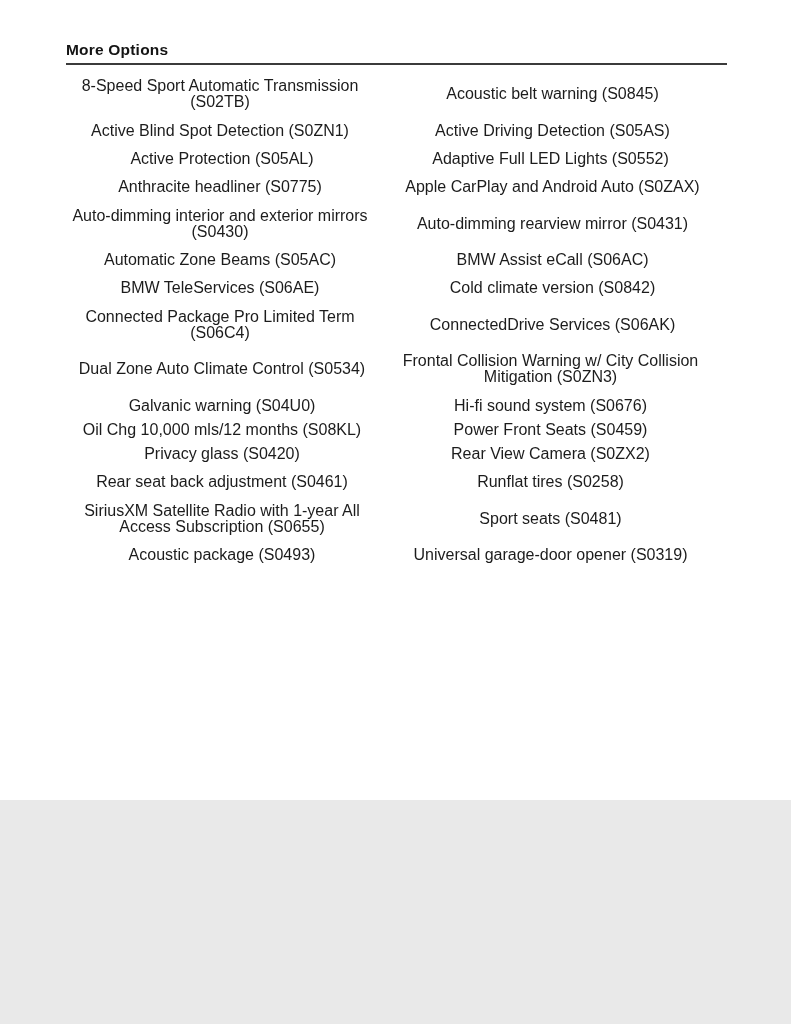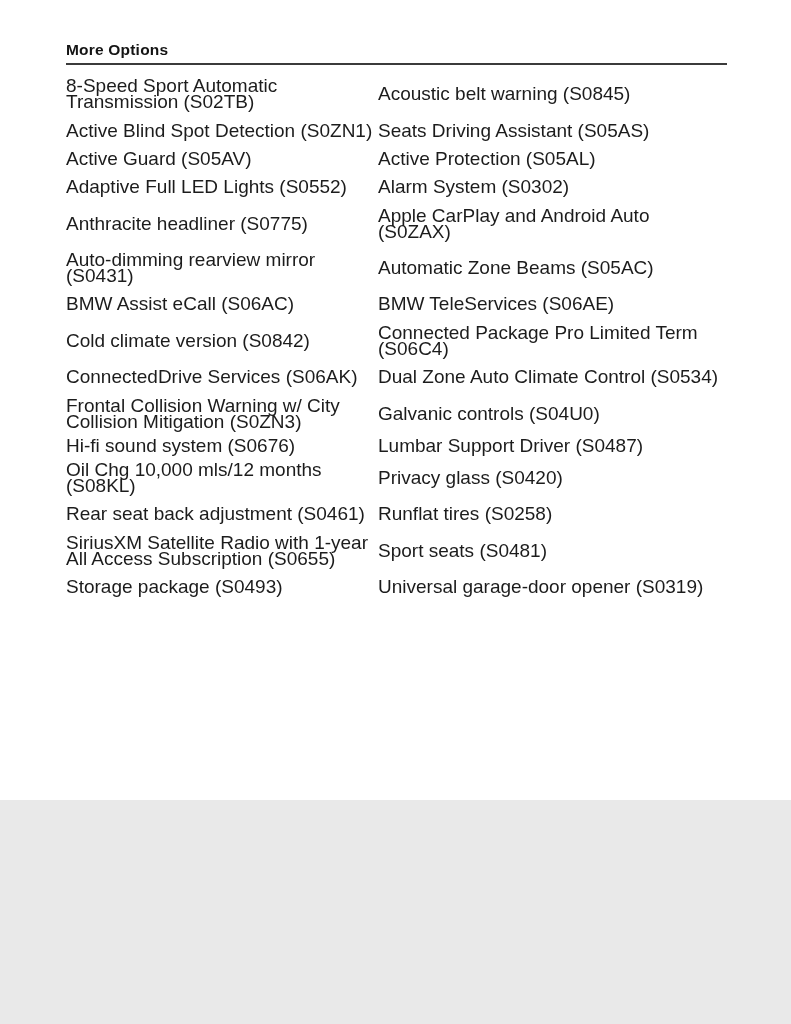--- a/index.html
+++ b/index.html
@@ -37,24 +37,25 @@
     background: #3b3b3b;
     margin-top: 4px;
   }
   .grid {
     margin-top: 7px;
     display: grid;
     grid-template-columns: 312px 1fr;
     align-items: center;
   }
   .cell {
-    font-size: 19px;
+    font-size: 16px;
     line-height: 16px;
     padding: 6.2px 0;
     color: #1c1c1c;
+    text-align: center;
   }
   .cell.left { padding-right: 4px; }
   
   .cell:nth-child(21), .cell:nth-child(22),
   .cell:nth-child(31), .cell:nth-child(32) {
     padding-top: 2px;
     padding-bottom: 2px;
   }
   .page-number {
     position: absolute;
@@ -69,44 +70,44 @@
 <body>
 
 <div class="page">
   <div class="content">
     <h1 class="title">More Options</h1>
     <div class="rule"></div>
     <div class="grid" id="options-grid">
         <div class="cell left">8-Speed Sport Automatic Transmission (S02TB)</div>
         <div class="cell right">Acoustic belt warning (S0845)</div>
         <div class="cell left">Active Blind Spot Detection (S0ZN1)</div>
-        <div class="cell right">Seats Driving Assistant (S05AS)</div>
-        <div class="cell left">Active Guard (S05AV)</div>
+        <div class="cell right">Active Driving Detection (S05AS)</div>
         <div class="cell right">Active Protection (S05AL)</div>
         <div class="cell left">Adaptive Full LED Lights (S0552)</div>
-        <div class="cell right">Alarm System (S0302)</div>
         <div class="cell left">Anthracite headliner (S0775)</div>
         <div class="cell right">Apple CarPlay and Android Auto (S0ZAX)</div>
+        <div class="cell left">Auto-dimming interior and exterior mirrors (S0430)</div>
         <div class="cell right">Auto-dimming rearview mirror (S0431)</div>
         <div class="cell left">Automatic Zone Beams (S05AC)</div>
         <div class="cell right">BMW Assist eCall (S06AC)</div>
         <div class="cell left">BMW TeleServices (S06AE)</div>
         <div class="cell right">Cold climate version (S0842)</div>
         <div class="cell left">Connected Package Pro Limited Term (S06C4)</div>
         <div class="cell right">ConnectedDrive Services (S06AK)</div>
         <div class="cell right">Dual Zone Auto Climate Control (S0534)</div>
         <div class="cell left">Frontal Collision Warning w/ City Collision Mitigation (S0ZN3)</div>
-        <div class="cell right">Galvanic controls (S04U0)</div>
+        <div class="cell right">Galvanic warning (S04U0)</div>
         <div class="cell left">Hi-fi sound system (S0676)</div>
-        <div class="cell left">Lumbar Support Driver (S0487)</div>
         <div class="cell right">Oil Chg 10,000 mls/12 months (S08KL)</div>
+        <div class="cell left">Power Front Seats (S0459)</div>
         <div class="cell right">Privacy glass (S0420)</div>
+        <div class="cell left">Rear View Camera (S0ZX2)</div>
         <div class="cell right">Rear seat back adjustment (S0461)</div>
         <div class="cell left">Runflat tires (S0258)</div>
         <div class="cell right">SiriusXM Satellite Radio with 1-year All Access Subscription (S0655)</div>
         <div class="cell left">Sport seats (S0481)</div>
-        <div class="cell right">Storage package (S0493)</div>
+        <div class="cell right">Acoustic package (S0493)</div>
         <div class="cell left">Universal garage-door opener (S0319)</div>
         <div class="cell right"></div>
       </div>
   </div>
   <div class="page-number">3</div>
 </div>
 
 </body></html>

